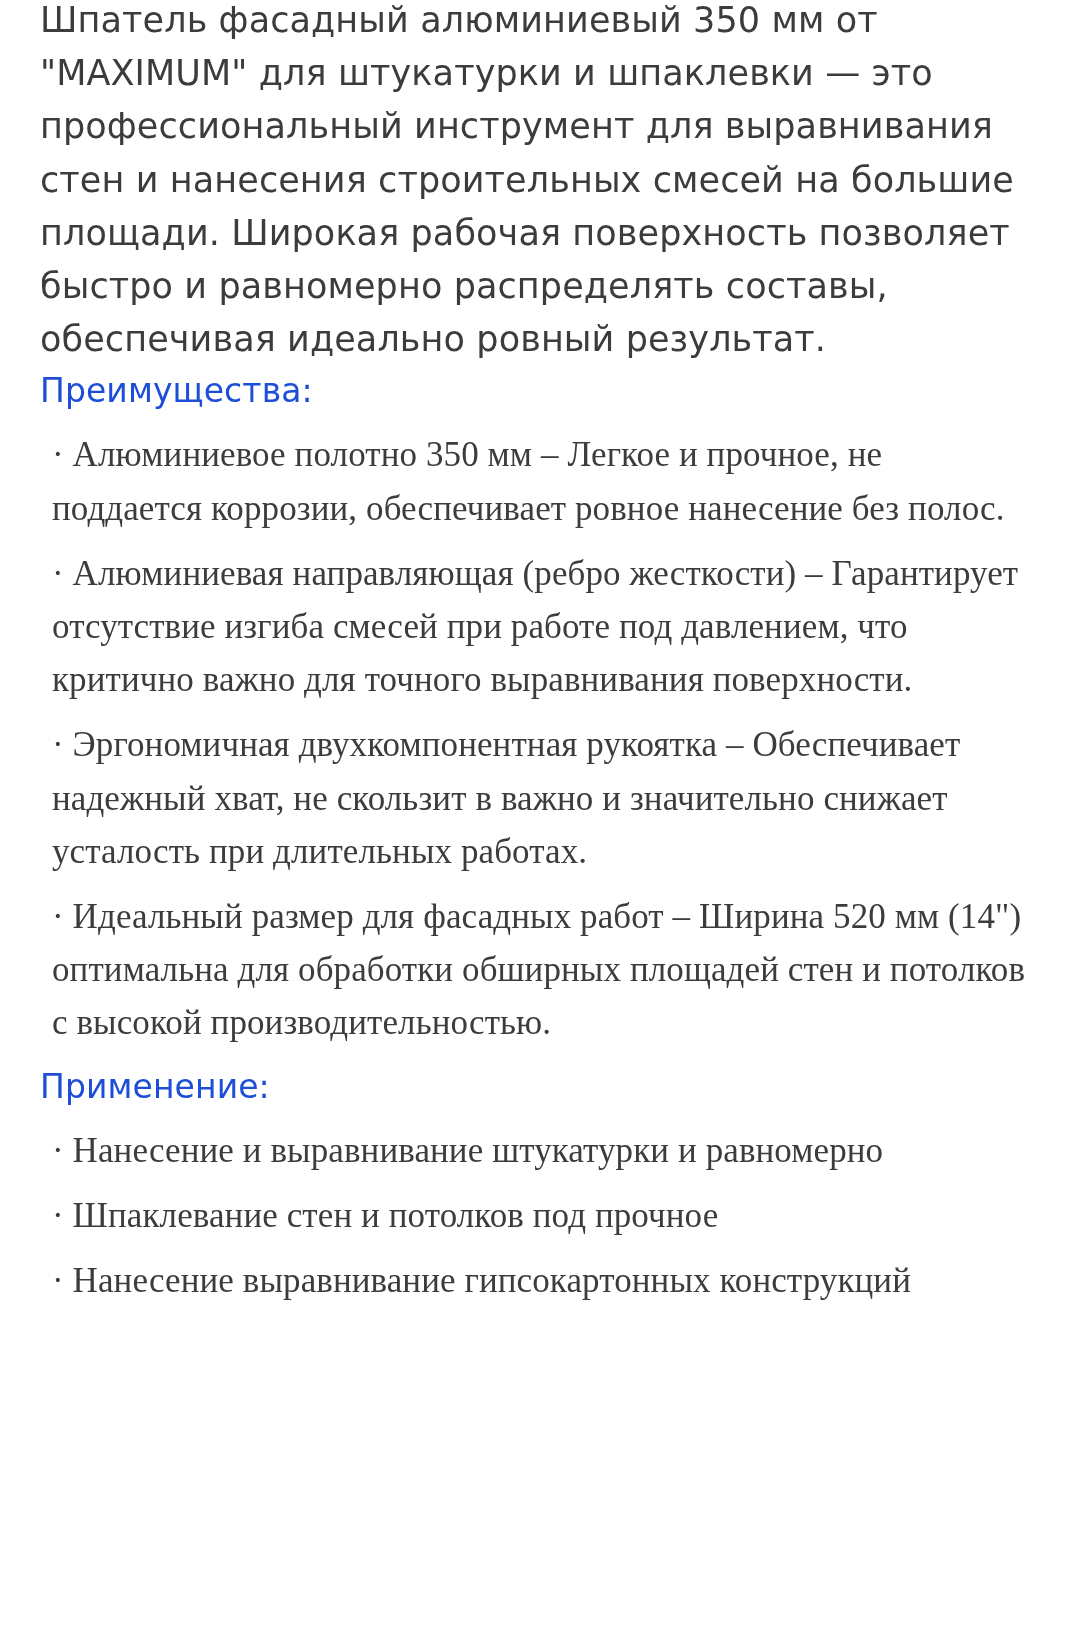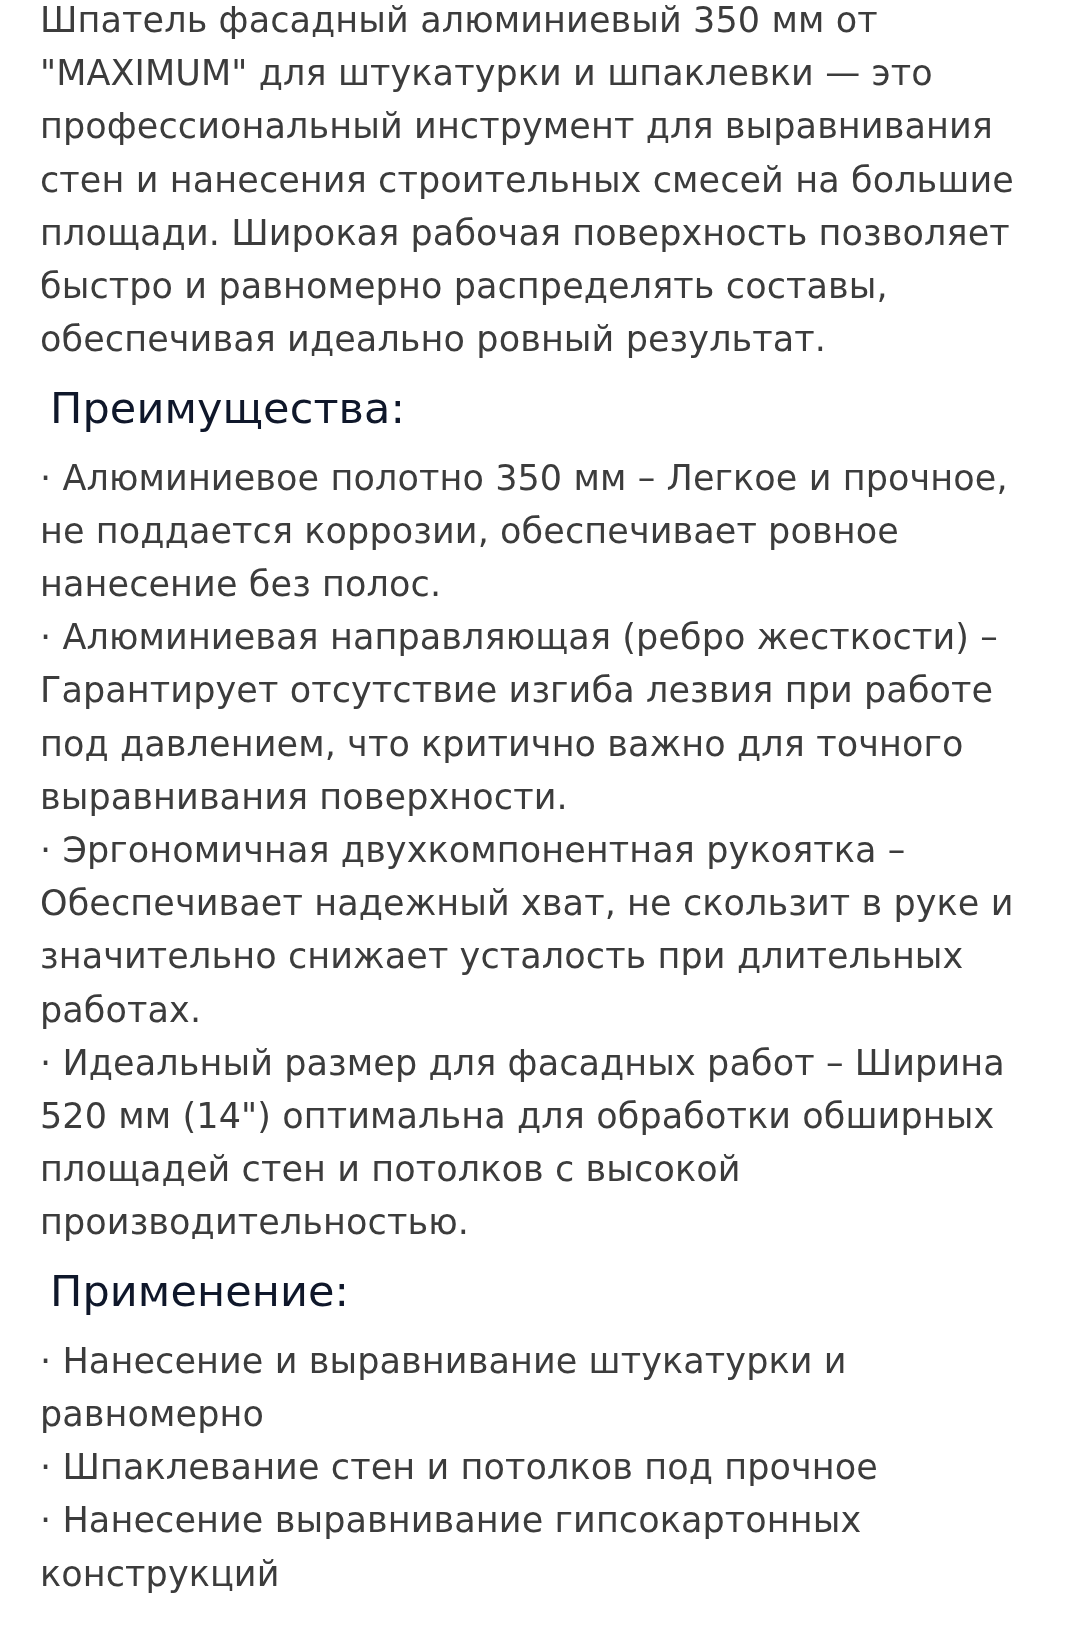--- a/index.html
+++ b/index.html
@@ -30,49 +30,50 @@
   }
   .para {
     margin: 0;
     padding: 0;
     white-space: pre-wrap;
   }
   .para.first {
     margin-top: -6px;
   }
   .section-heading {
-    margin: 10px;
+    margin: 0;
     padding: 0;
-    font-size: 43px;
+    font-size: 33px;
     font-weight: 400;
     line-height: 1.52;
-    color: #0f172a;
+    color: #1d4ed8;
     white-space: pre-wrap;
   }
   .bullet {
-    margin: 0;
+    margin: 12px;
     padding: 0;
     white-space: pre-wrap;
+    font-family: Liberation Serif, serif;
   }
 </style>
 </head>
 <body>
 
 <div class="page">
   <div class="description">
 
     <p class="para first">Шпатель фасадный алюминиевый 350 мм от "MAXIMUM" для штукатурки и шпаклевки — это профессиональный инструмент для выравнивания стен и нанесения строительных смесей на большие площади. Широкая рабочая поверхность позволяет быстро и равномерно распределять составы, обеспечивая идеально ровный результат.</p>
 
     <p class="section-heading">Преимущества:</p>
 
     <p class="bullet">· Алюминиевое полотно 350 мм – Легкое и прочное, не поддается коррозии, обеспечивает ровное нанесение без полос.</p>
 
-    <p class="bullet">· Алюминиевая направляющая (ребро жесткости) – Гарантирует отсутствие изгиба лезвия при работе под давлением, что критично важно для точного выравнивания поверхности.</p>
+    <p class="bullet">· Алюминиевая направляющая (ребро жесткости) – Гарантирует отсутствие изгиба смесей при работе под давлением, что критично важно для точного выравнивания поверхности.</p>
 
-    <p class="bullet">· Эргономичная двухкомпонентная рукоятка – Обеспечивает надежный хват, не скользит в руке и значительно снижает усталость при длительных работах.</p>
+    <p class="bullet">· Эргономичная двухкомпонентная рукоятка – Обеспечивает надежный хват, не скользит в важно и значительно снижает усталость при длительных работах.</p>
 
     <p class="bullet">· Идеальный размер для фасадных работ – Ширина 520 мм (14") оптимальна для обработки обширных площадей стен и потолков с высокой производительностью.</p>
 
     <p class="section-heading">Применение:</p>
 
     <p class="bullet">· Нанесение и выравнивание штукатурки и равномерно</p>
 
     <p class="bullet">· Шпаклевание стен и потолков под прочное</p>
 
     <p class="bullet">· Нанесение выравнивание гипсокартонных конструкций</p>

